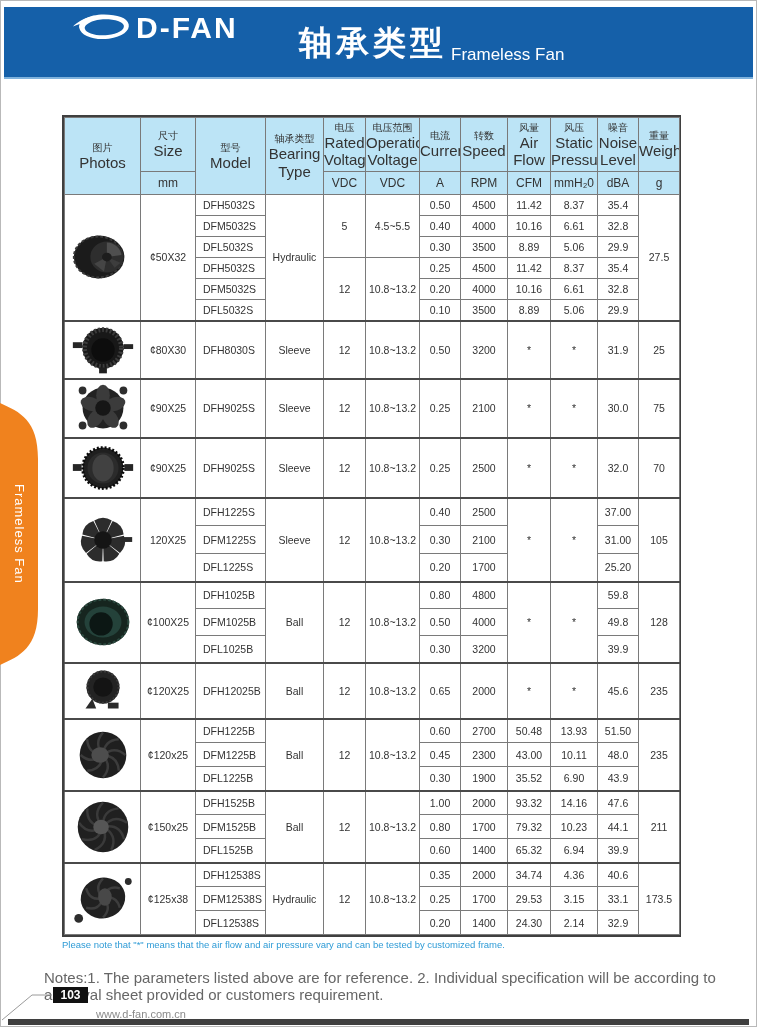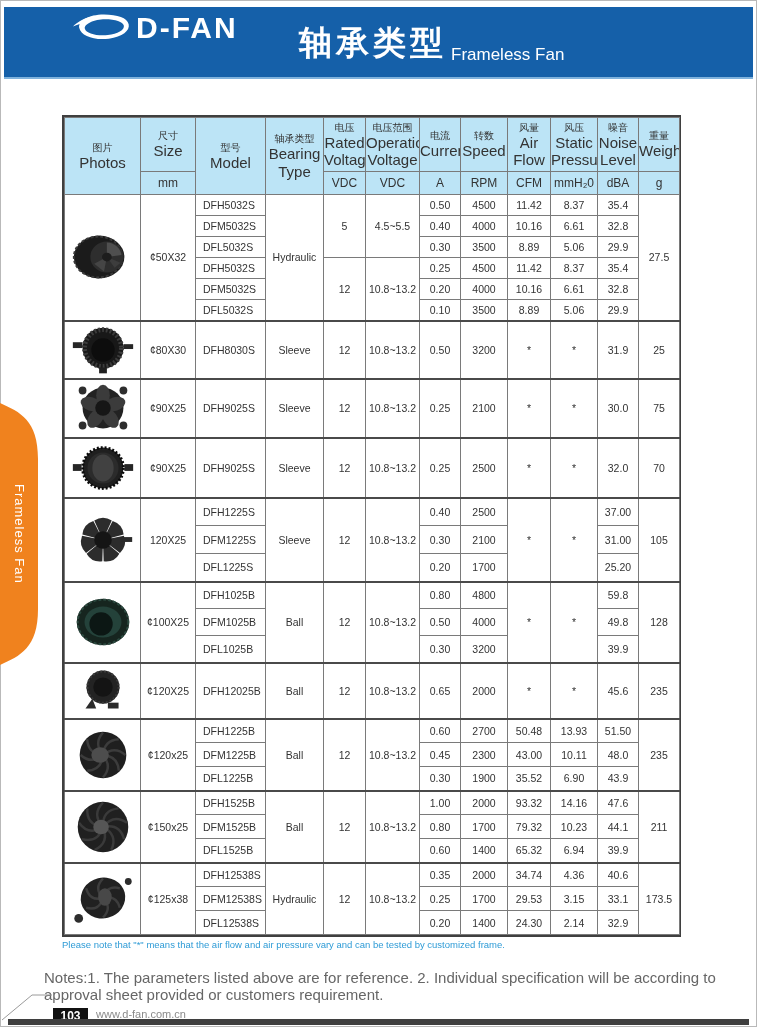--- a/index.html
+++ b/index.html
@@ -31,21 +31,21 @@
   thead tr.units th{height:22px;font-size:12px;}
   thead tr.main th{height:53px;}
   td.model-cell{text-align:left;padding-left:7px;}
   tr.block-start td{border-top:2px solid #4a4a4a;}
   td.photo-cell svg{display:block;margin:0 auto;}
   
   .note-blue{position:absolute;left:62px;top:939px;font-size:9.5px;color:#2e9bd6;}
   .note-gray{position:absolute;left:44px;top:969px;font-size:15px;color:#666;}
   .page-num{position:absolute;left:53px;top:987px;width:35px;height:16px;background:#111;
             color:#fff;font-size:12px;font-weight:bold;display:flex;align-items:center;
-            justify-content:center;margin-top:21px;}
+            justify-content:center;}
   .website{position:absolute;left:96px;top:1008px;font-size:11px;color:#8a8a8a;}
   .corner-lines{position:absolute;left:0;top:985px;}
   .bottom-bar{position:absolute;left:8px;right:8px;bottom:2px;height:6px;background:#3f3f3f;}
 </style>
 </head>
 <body>
 
 <div class="page">
 
   <div class="banner">

